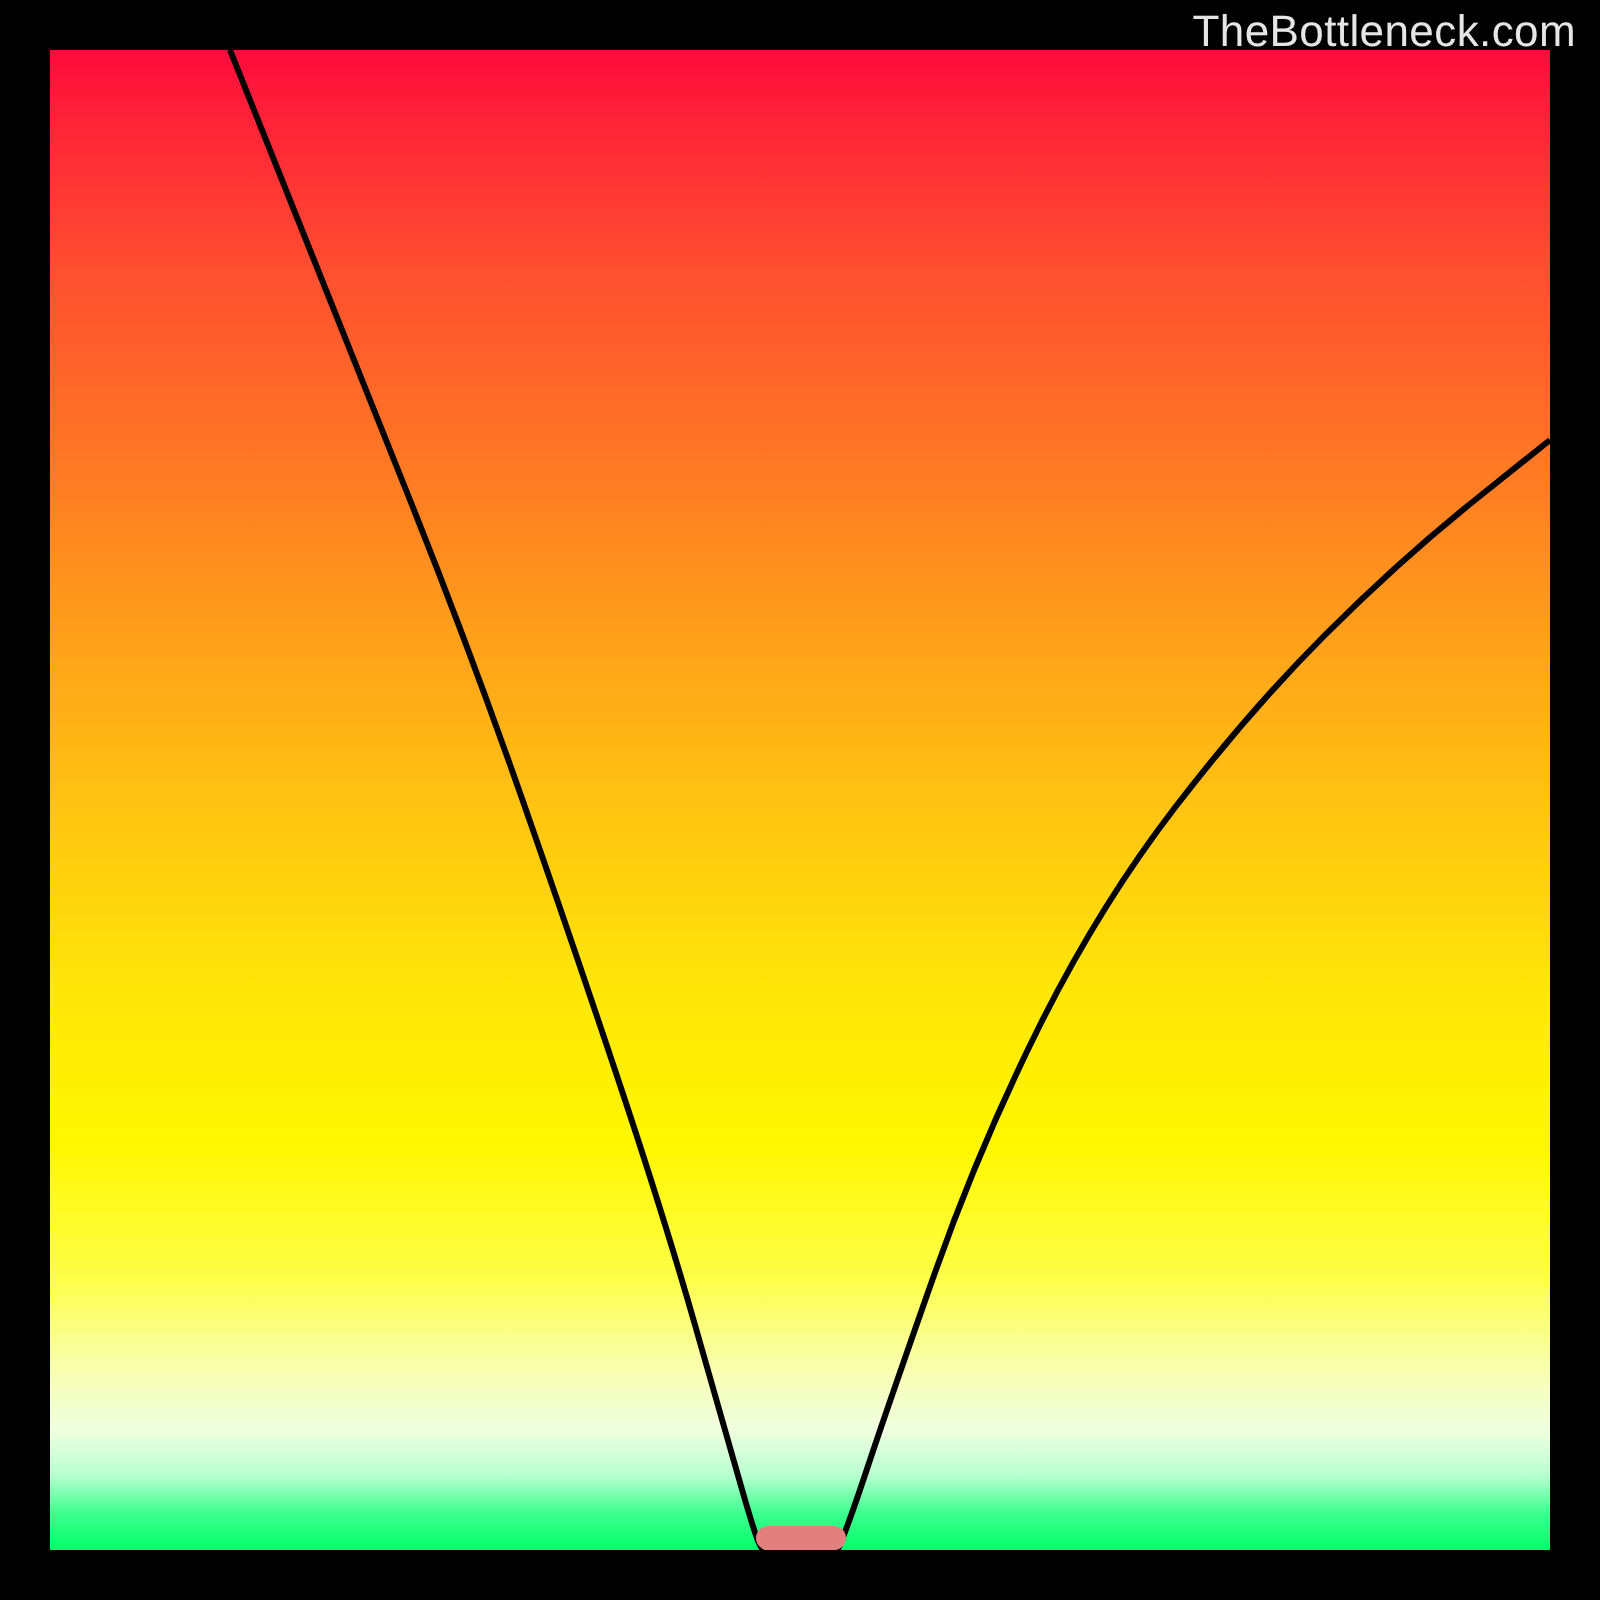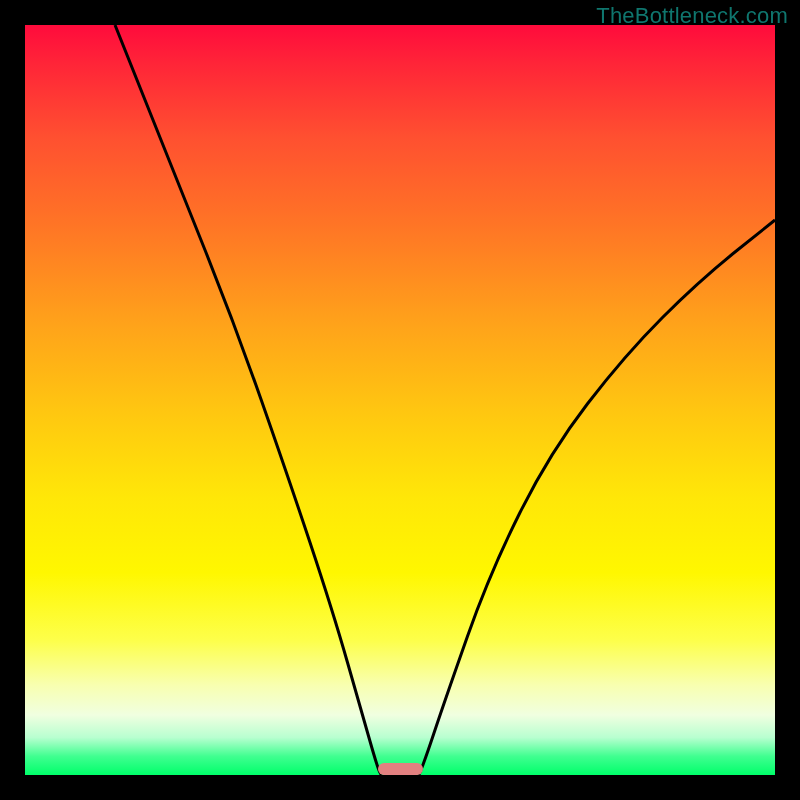--- a/index.html
+++ b/index.html
@@ -53,21 +53,21 @@
   .curve-svg {
     position: absolute;
     inset: 0;
     width: 100%;
     height: 100%;
   }
   .watermark {
     position: absolute;
     top: 3px;
     right: 12px;
-    color: #0f766e;
+    color: #e5e5e5;
     font-size: 22px;
     font-weight: 500;
     letter-spacing: 0.2px;
   }
 </style>
 </head>
 <body>
 
 <div class="watermark">TheBottleneck.com</div>
 

